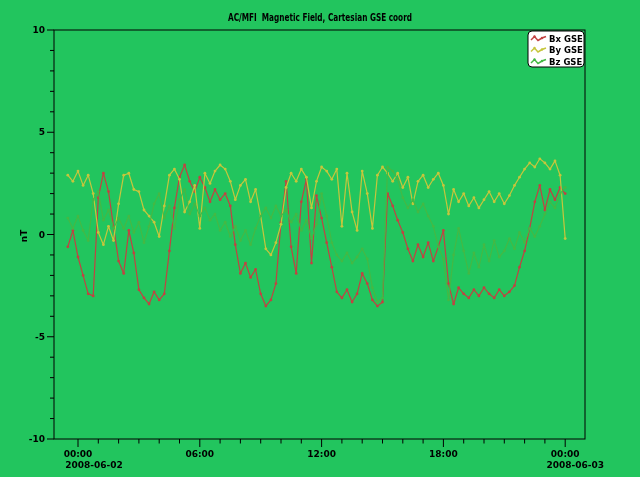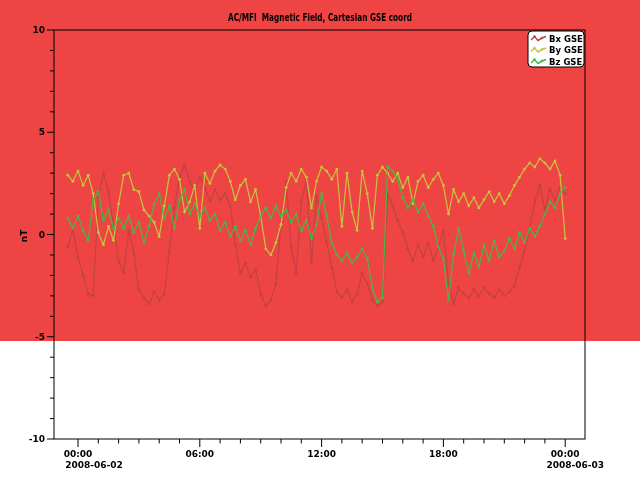--- a/index.html
+++ b/index.html
@@ -1,17 +1,17 @@
 <!DOCTYPE html>
 <html><head>
 <meta charset="utf-8">
 <style>
   html,body{margin:0;padding:0;background:#ffffff;}
   body{width:640px;height:480px;overflow:hidden;}
-  #chart-window{width:640px;height:341px;background:#ef4444;position:relative;}
+  #chart-window{width:640px;height:477px;background:#22c55e;position:relative;}
   .title{font:bold 10px "DejaVu Sans","Liberation Sans",sans-serif;fill:#000;}
   .tick{font:bold 9px "DejaVu Sans","Liberation Sans",sans-serif;fill:#000;}
   .legend-label{font:bold 8.5px "DejaVu Sans","Liberation Sans",sans-serif;fill:#000;}
 </style>
 </head>
 <body>
 
 <div id="chart-window">
   <svg id="chart-svg" width="640" height="480" viewBox="0 0 640 480" xmlns="http://www.w3.org/2000/svg">
     <text class="title" x="320" y="21" text-anchor="middle" textLength="184" lengthAdjust="spacingAndGlyphs" style="white-space:pre">AC/MFI  Magnetic Field, Cartesian GSE coord</text>

